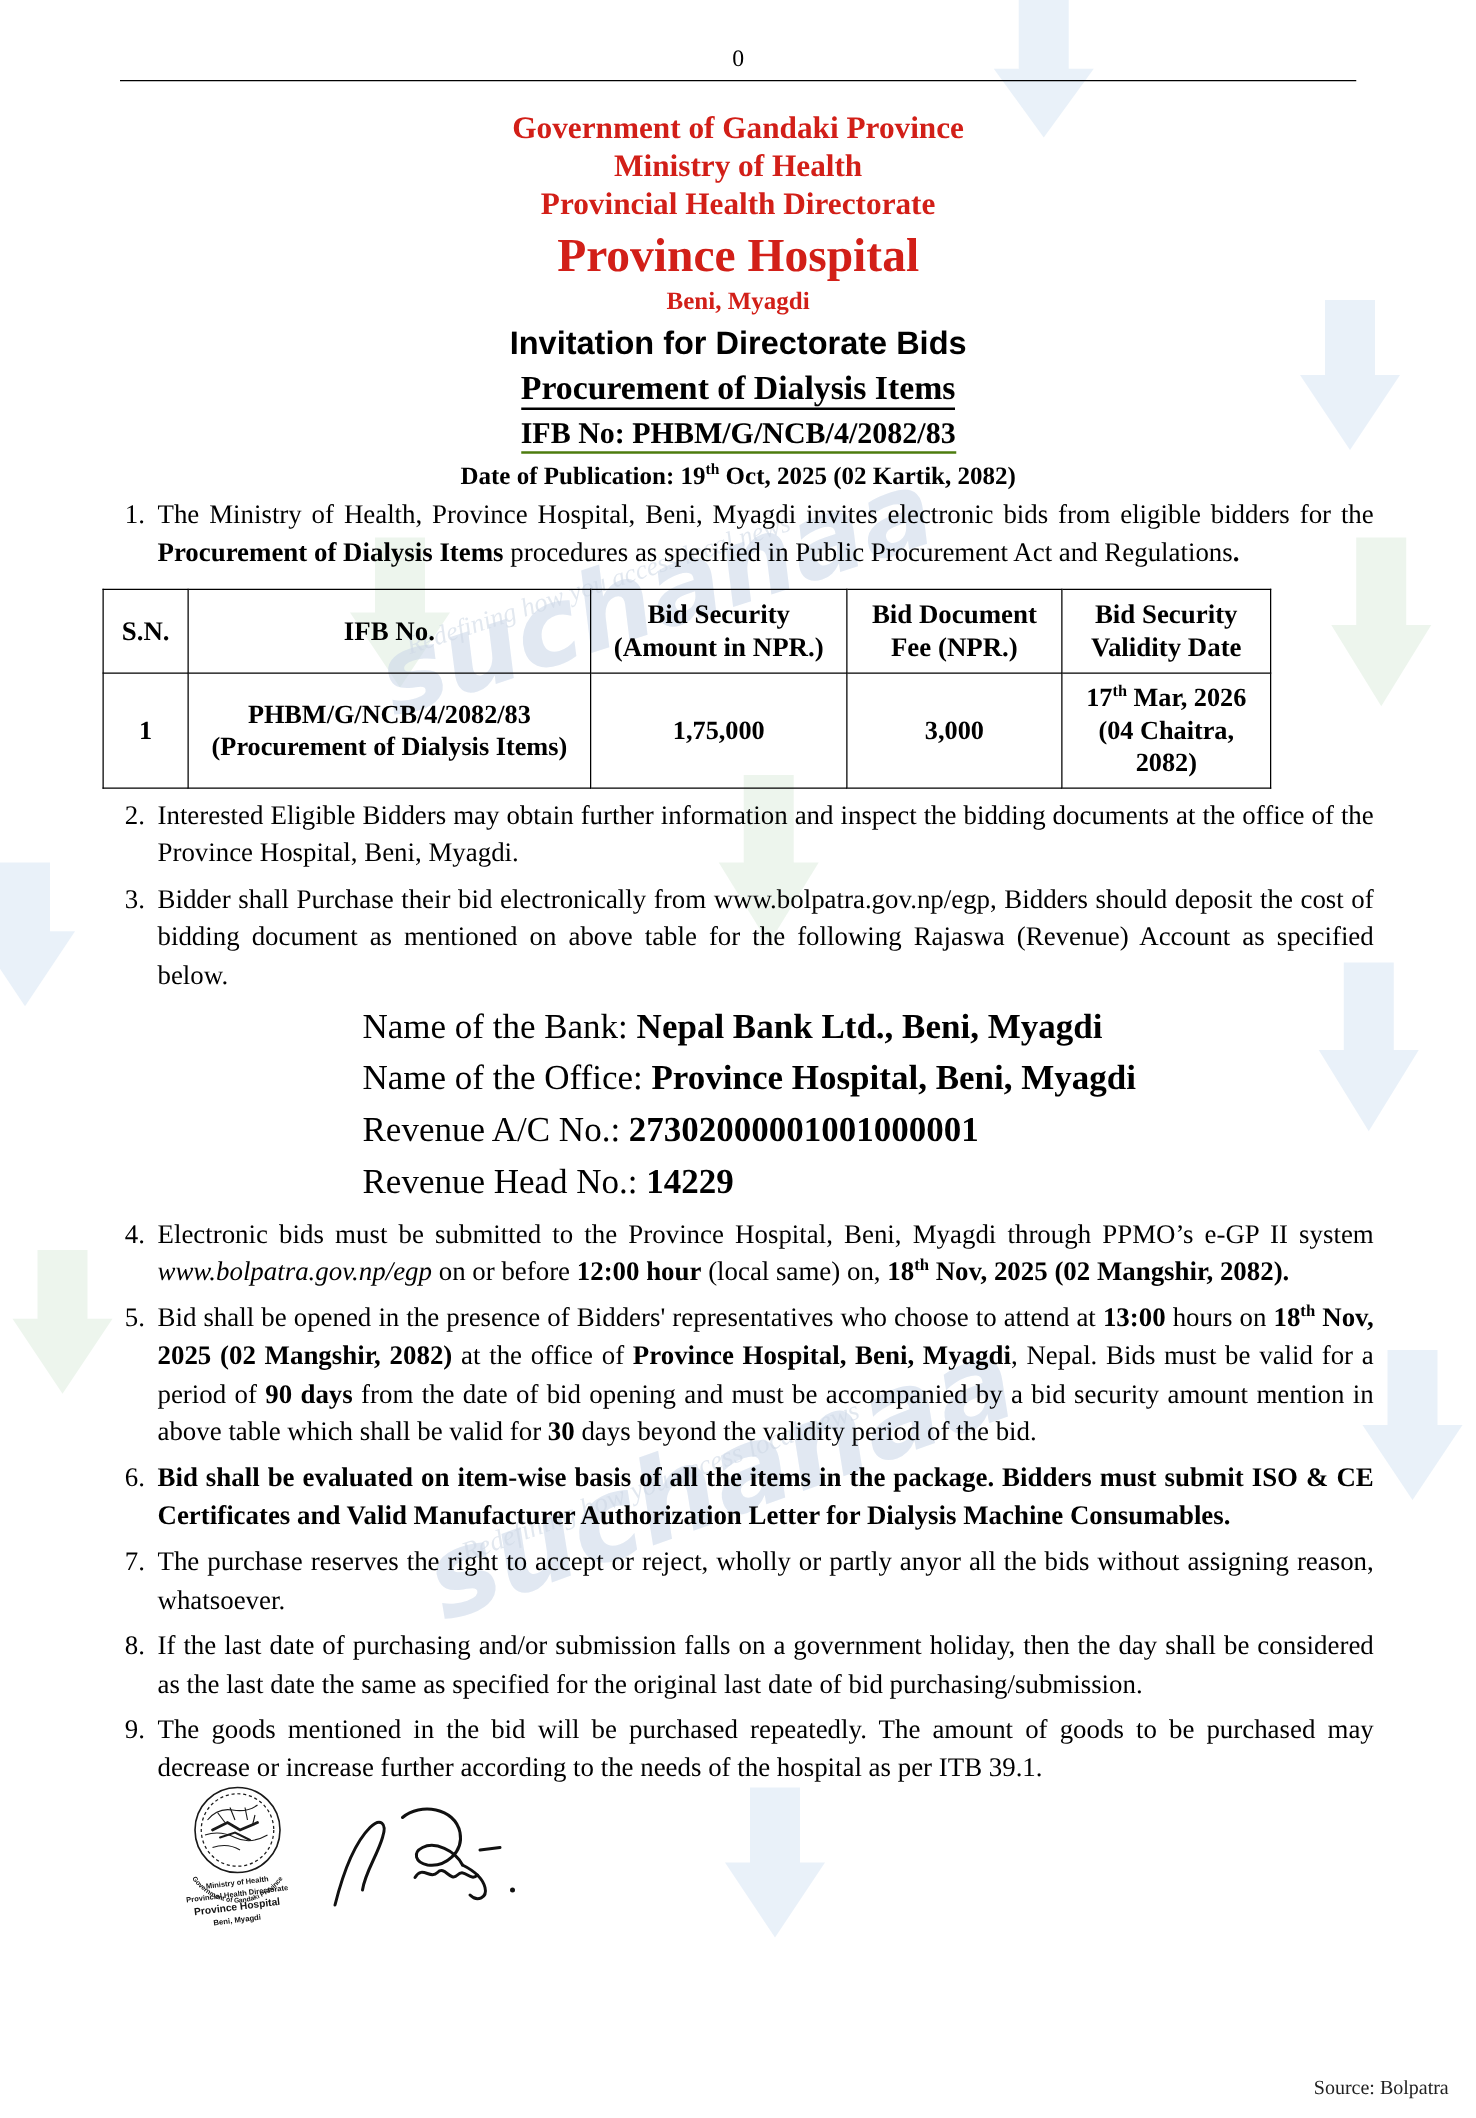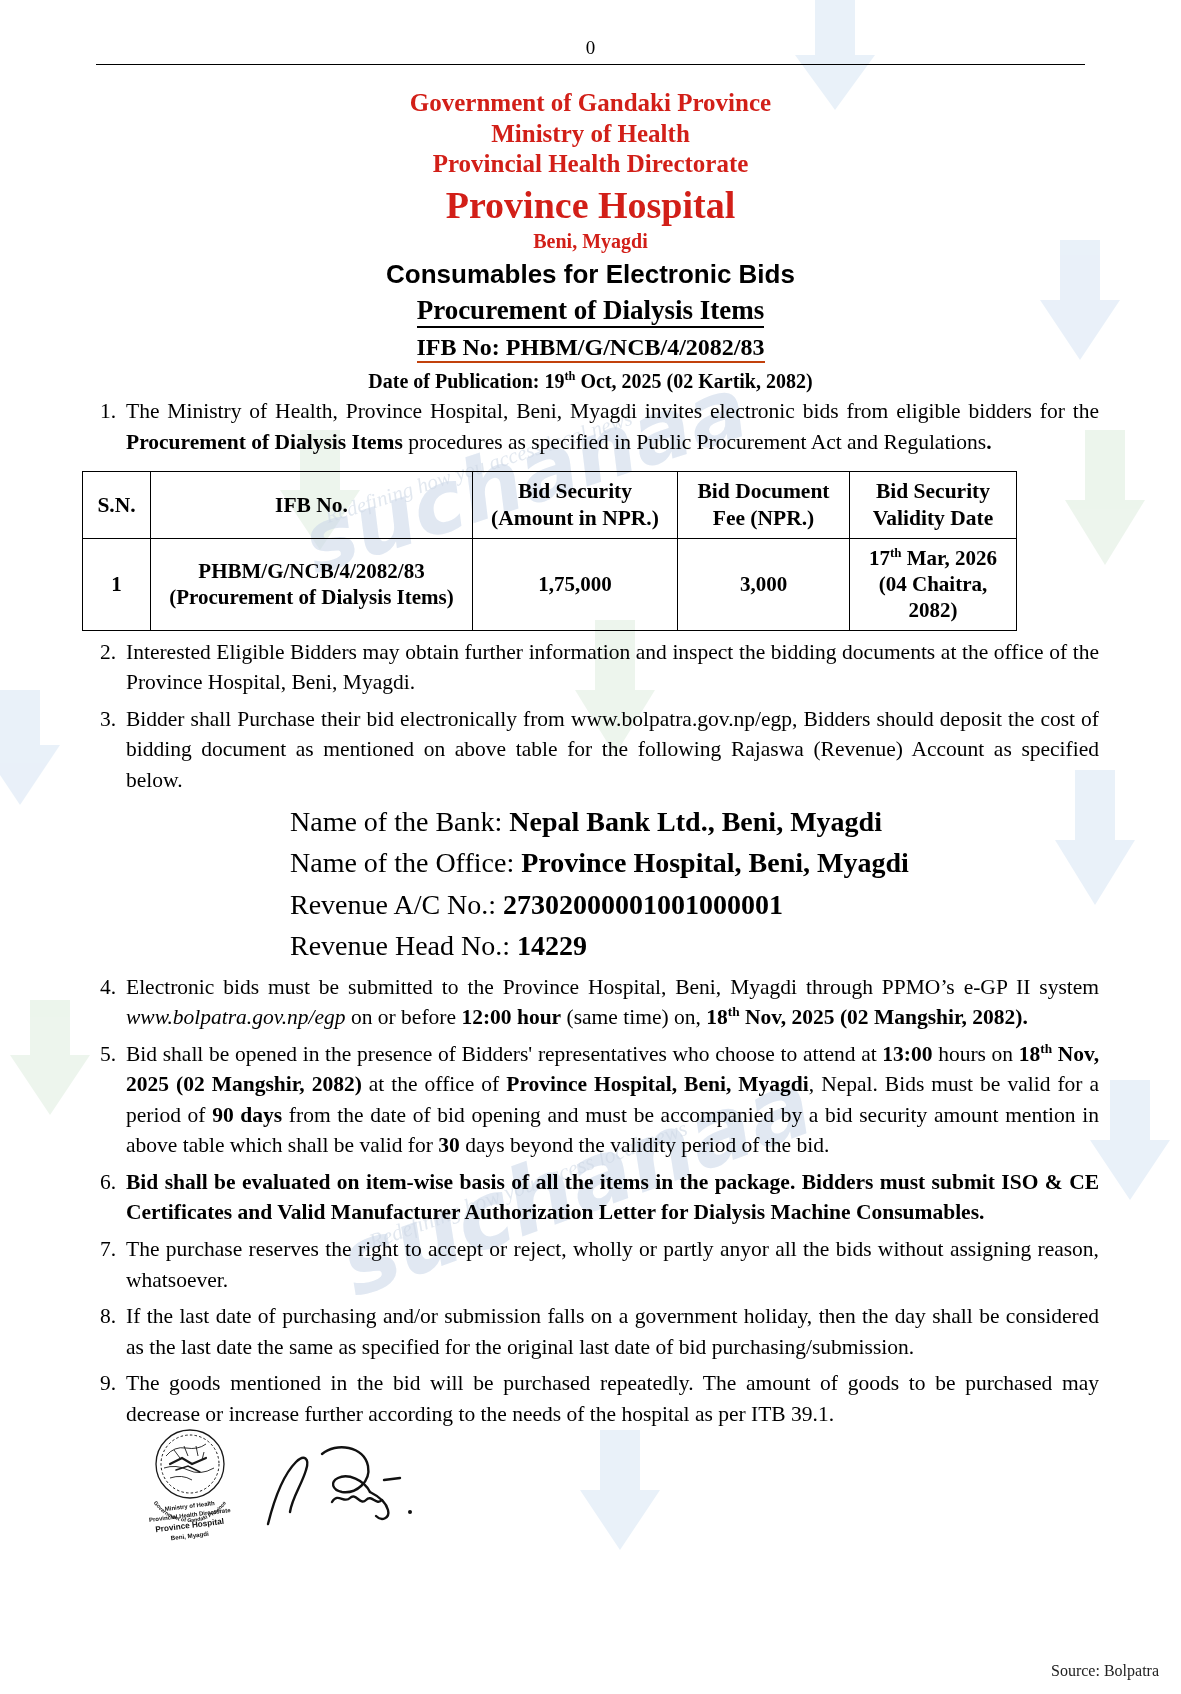--- a/index.html
+++ b/index.html
@@ -112,21 +112,21 @@
     margin-top: 1px;
   }
   .proc-title span { border-bottom: 2px solid #000; padding-bottom: 1px; }
   .ifb-line {
     text-align: center;
     font-weight: bold;
     font-size: 24px;
     line-height: 1.35;
     margin-top: 3px;
   }
-  .ifb-line span { border-bottom: 2px solid #c2410c; padding-bottom: 1px; }
+  .ifb-line span { border-bottom: 2px solid #4d7c0f; padding-bottom: 1px; }
   .pub-line {
     text-align: center;
     font-weight: bold;
     font-size: 20px;
     line-height: 1.3;
     margin-top: 5px;
   }
   sup { font-size: .62em; vertical-align: super; line-height: 0; }
 
   
@@ -246,21 +246,21 @@
   <div class="header-rule"></div>
 
   <div class="content">
 
     <div class="org-line org-1">Government of Gandaki Province</div>
     <div class="org-line org-2">Ministry of Health</div>
     <div class="org-line org-3">Provincial Health Directorate</div>
     <div class="org-big">Province Hospital</div>
     <div class="org-place">Beni, Myagdi</div>
 
-    <div class="inv-title">Consumables for Electronic Bids</div>
+    <div class="inv-title">Invitation for Directorate Bids</div>
     <div class="proc-title"><span>Procurement of Dialysis Items</span></div>
     <div class="ifb-line"><span>IFB No: PHBM/G/NCB/4/2082/83</span></div>
     <div class="pub-line"><span>Date of Publication: </span><span>19</span><sup>th</sup><span> Oct, 2025 (02 Kartik, 2082)</span></div>
 
     <div class="item item-1">
       <div class="num">1.</div>
       <div class="txt"><span>The Ministry of Health, Province Hospital, Beni, Myagdi invites electronic bids from eligible bidders for the </span><b>Procurement of Dialysis Items</b><span> procedures as specified in Public Procurement Act and Regulations</span><b>.</b></div>
     </div>
 
     <table class="bid-table">
@@ -318,21 +318,21 @@
 
     <div class="bank-block">
       <div><span>Name of the Bank: </span><b>Nepal Bank Ltd., Beni, Myagdi</b></div>
       <div><span>Name of the Office: </span><b>Province Hospital, Beni, Myagdi</b></div>
       <div><span>Revenue A/C No.: </span><b>27302000001001000001</b></div>
       <div><span>Revenue Head No.: </span><b>14229</b></div>
     </div>
 
     <div class="item">
       <div class="num">4.</div>
-      <div class="txt"><span>Electronic bids must be submitted to the Province Hospital, Beni, Myagdi through PPMO’s e-GP II system </span><span class="ital">www.bolpatra.gov.np/egp</span><span> on or before </span><b>12:00 hour</b><span> (same time) on, </span><b>18</b><b><sup>th</sup></b><b> Nov, 2025 (02 Mangshir, 2082)</b><b>.</b></div>
+      <div class="txt"><span>Electronic bids must be submitted to the Province Hospital, Beni, Myagdi through PPMO’s e-GP II system </span><span class="ital">www.bolpatra.gov.np/egp</span><span> on or before </span><b>12:00 hour</b><span> (local same) on, </span><b>18</b><b><sup>th</sup></b><b> Nov, 2025 (02 Mangshir, 2082)</b><b>.</b></div>
     </div>
 
     <div class="item">
       <div class="num">5.</div>
       <div class="txt"><span>Bid shall be opened in the presence of Bidders' representatives who choose to attend at </span><b>13:00</b><span> hours on </span><b>18</b><b><sup>th</sup></b><b> Nov, 2025 (02 Mangshir, 2082)</b><span> at the office of </span><b>Province Hospital, Beni, Myagdi</b><span>, Nepal. Bids must be valid for a period of </span><b>90 days</b><span> from the date of bid opening and must be accompanied by a bid security amount mention in above table which shall be valid for </span><b>30</b><span> days beyond the validity period of the bid.</span></div>
     </div>
 
     <div class="item">
       <div class="num">6.</div>
       <div class="txt" style="font-weight:bold;">Bid shall be evaluated on item-wise basis of all the items in the package. Bidders must submit ISO &amp; CE Certificates and Valid Manufacturer Authorization Letter for Dialysis Machine Consumables.</div>

